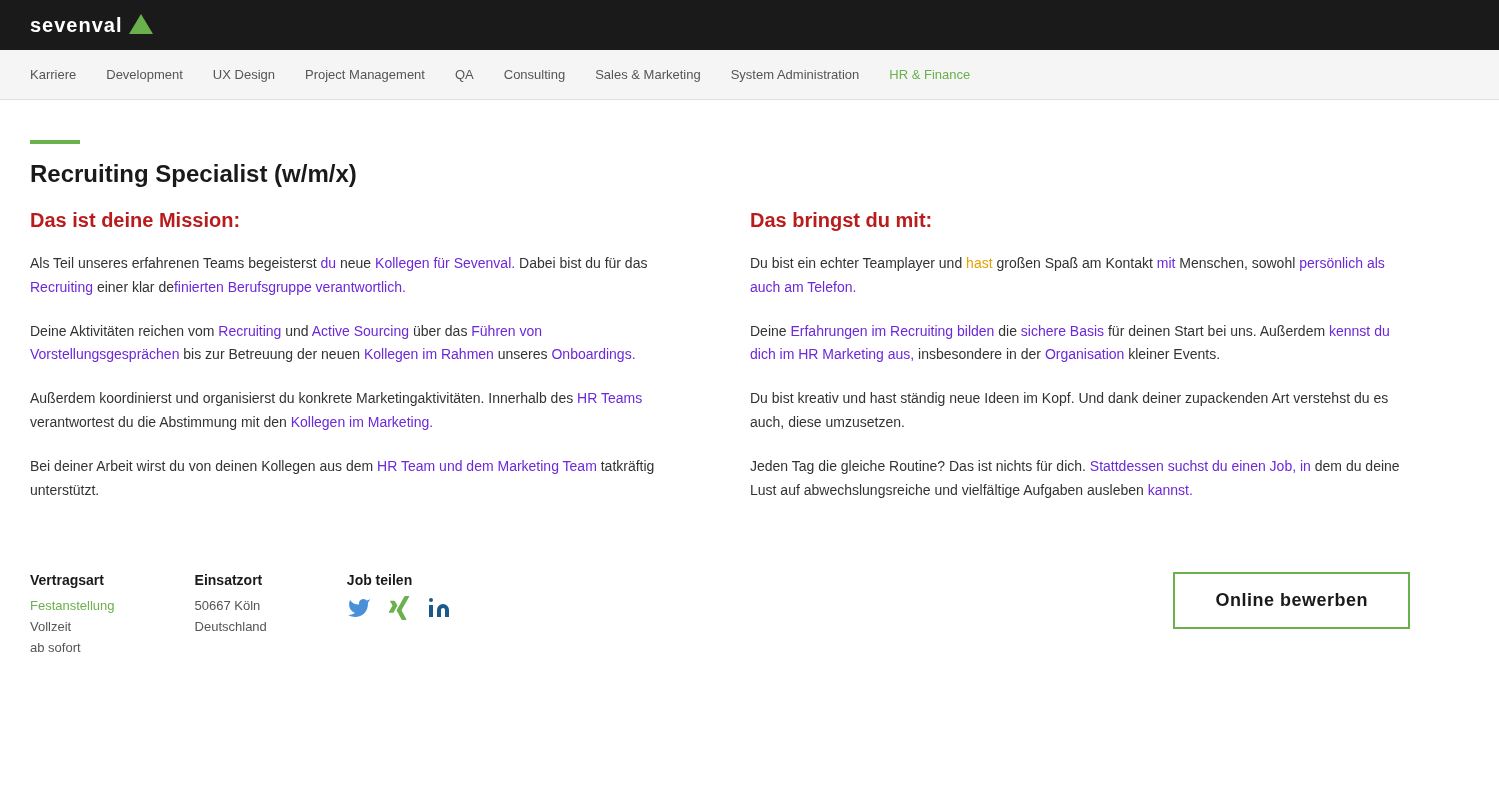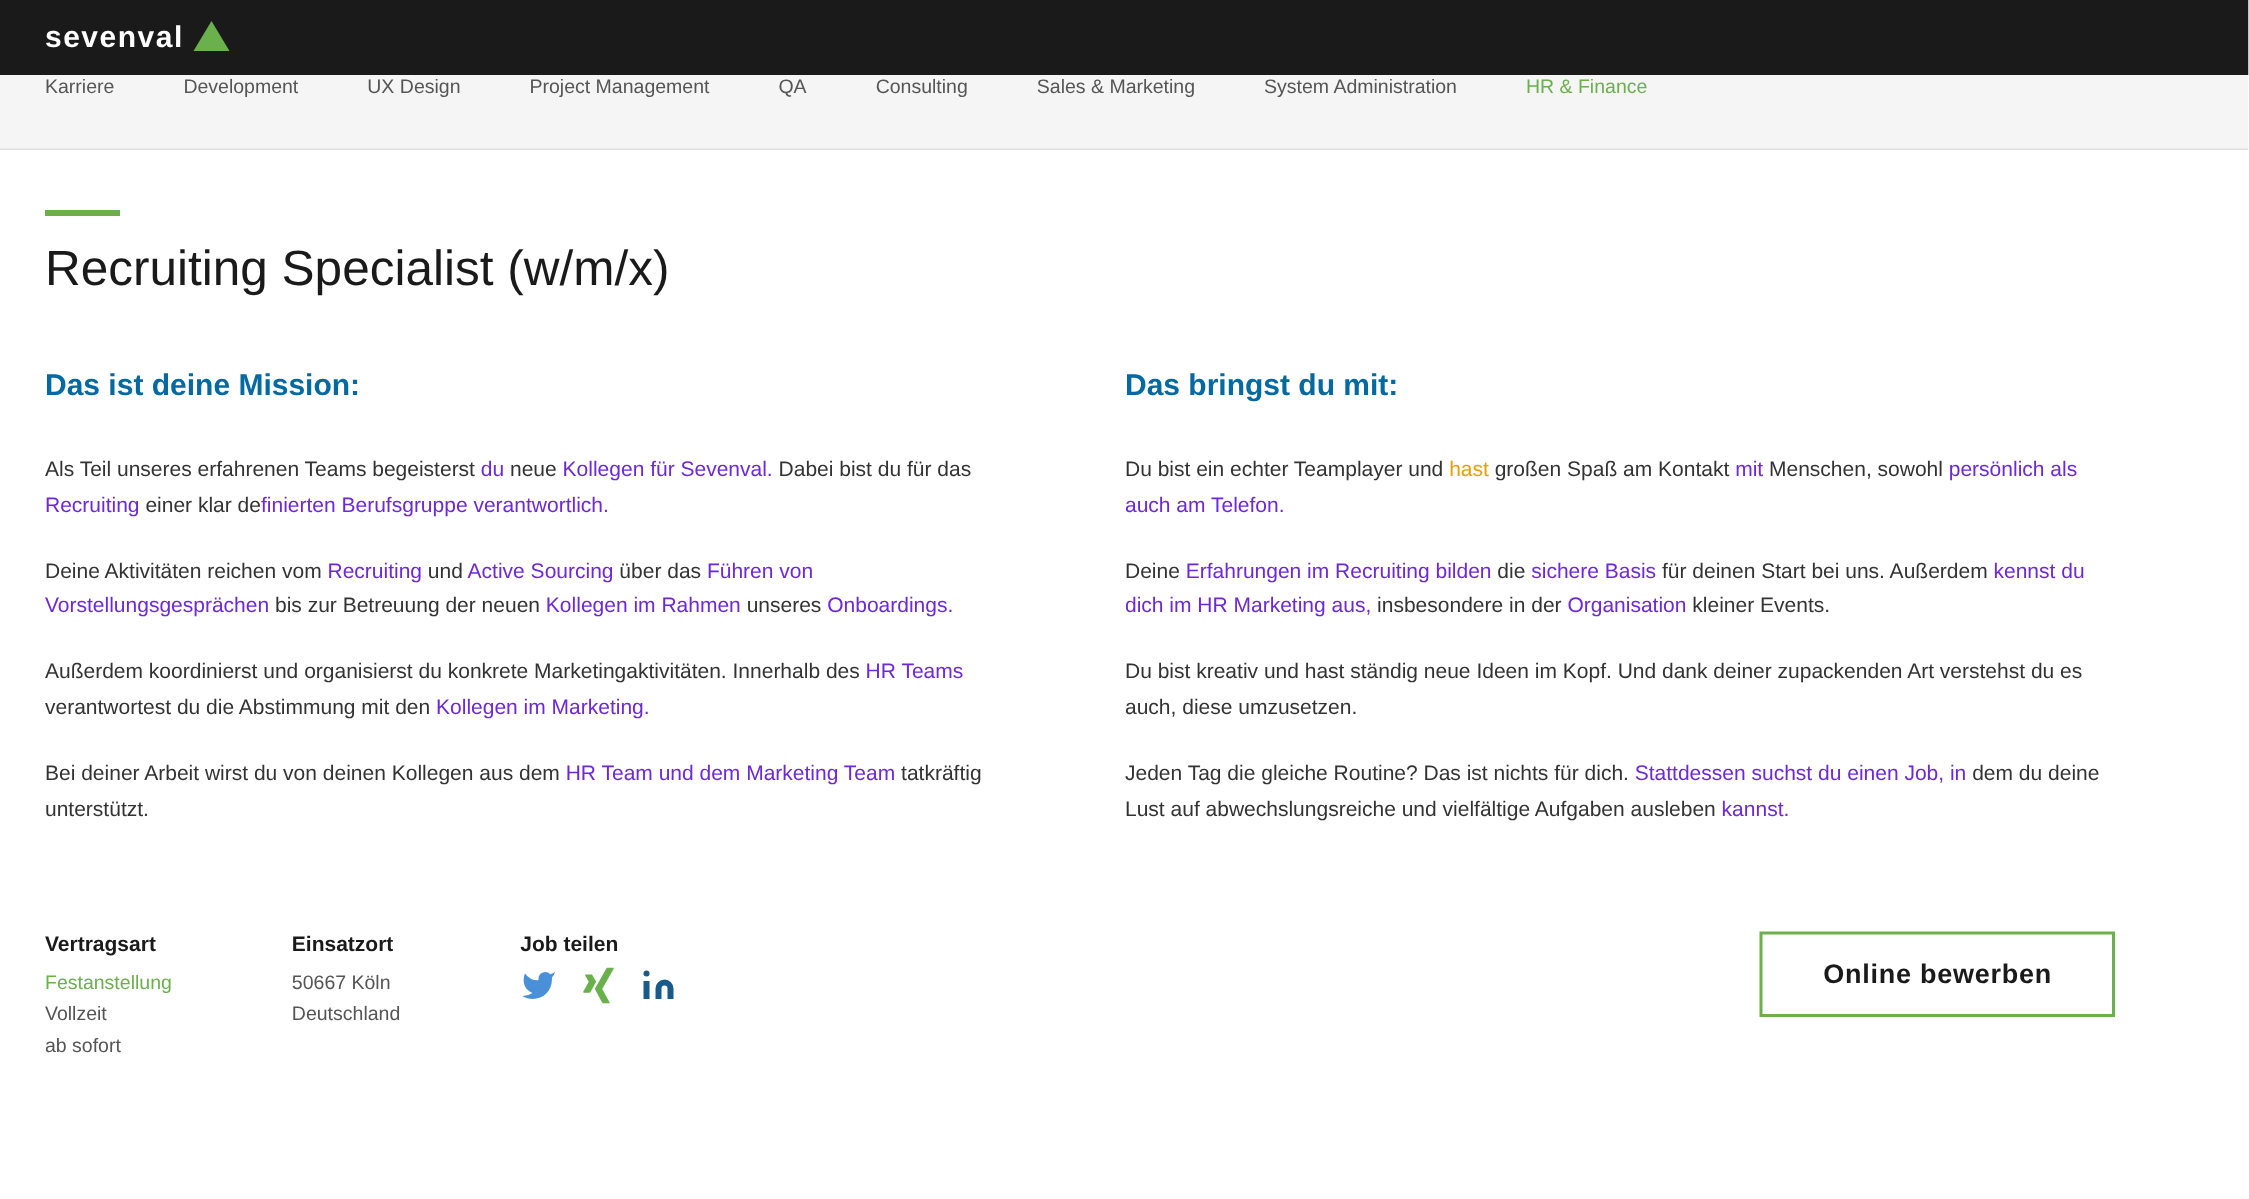--- a/index.html
+++ b/index.html
@@ -29,23 +29,23 @@
       border-bottom: 20px solid #6ab04c;
       margin-left: 6px;
     }
 
     
     .nav {
       background: #f5f5f5;
       border-bottom: 1px solid #e0e0e0;
       height: 50px;
       display: flex;
-      align-items: flex-start;
+      align-items: center;
       padding: 0 30px;
-      gap: 46px;
+      gap: 30px;
     }
     .nav-item {
       color: #555;
       font-size: 13px;
       cursor: pointer;
       text-decoration: none;
       white-space: nowrap;
     }
     .nav-item.active { color: #6ab04c; }
 
@@ -56,38 +56,38 @@
     }
 
     .green-bar {
       width: 50px;
       height: 4px;
       background: #6ab04c;
       margin-bottom: 16px;
     }
 
     .page-title {
-      font-size: 33px;
-      font-weight: normal;
+      font-size: 24px;
+      font-weight: bold;
       color: #1a1a1a;
-      margin-bottom: 48px;
+      margin-bottom: 21px;
     }
 
     .two-col {
       display: grid;
       grid-template-columns: 1fr 1fr;
       gap: 60px;
       margin-bottom: 50px;
     }
 
     .section-title {
       font-size: 20px;
       font-weight: bold;
-      color: #0369a1;
-      margin-bottom: 32px;
+      color: #b91c1c;
+      margin-bottom: 20px;
     }
 
     .section-text {
       font-size: 14px;
       line-height: 1.7;
       color: #333;
       margin-bottom: 20px;
     }
 
     

